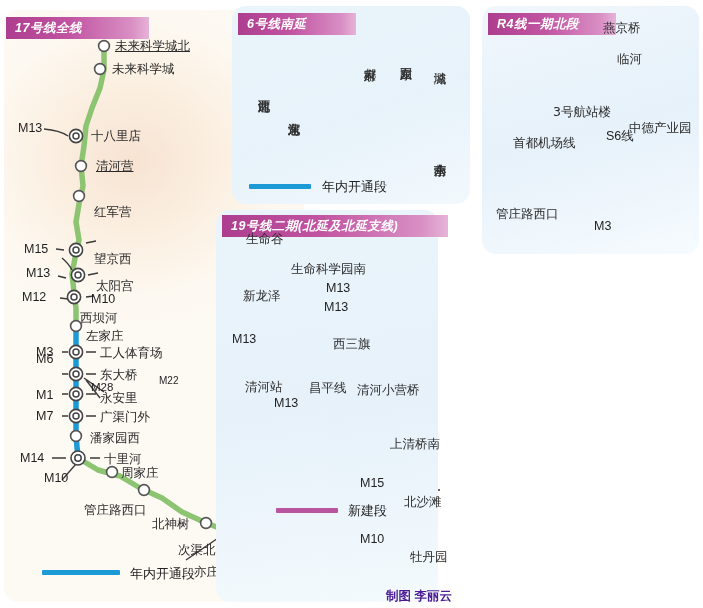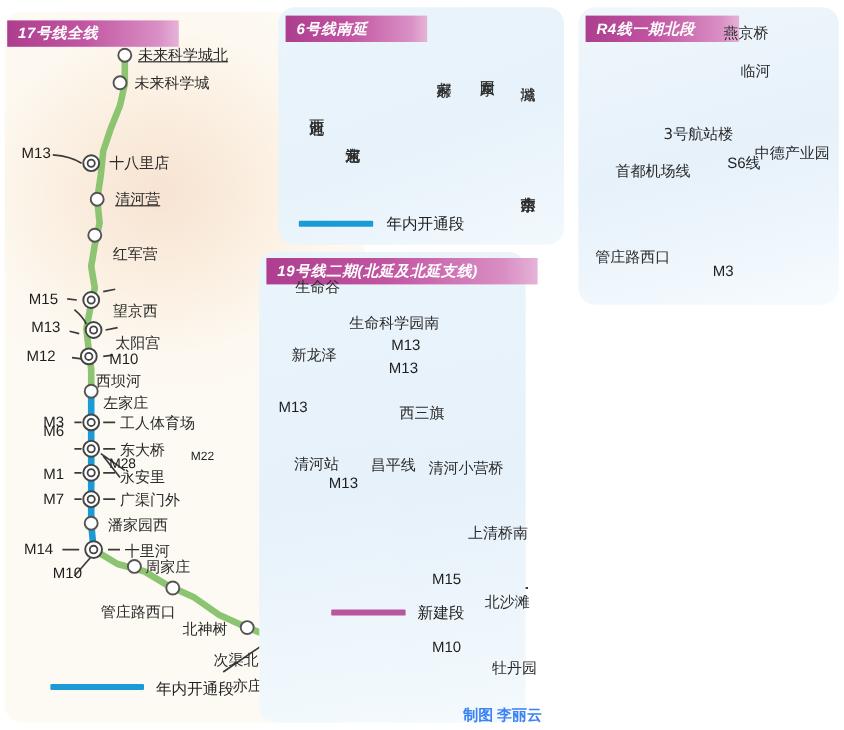--- a/index.html
+++ b/index.html
@@ -26,22 +26,22 @@
     background:linear-gradient(90deg,#ad3e8f 0%,#c255a2 45%,#d98fc4 88%,#e6b3d8 100%);
     color:#ffffff;font-weight:bold;font-style:italic;font-size:12.5px;
     line-height:22px;padding:0 9px;white-space:nowrap;letter-spacing:.5px;}
   .lbl{position:absolute;white-space:nowrap;color:#2b2b2b;
     font-size:12.5px;font-family:"DejaVu Sans","Liberation Sans",sans-serif;}
   .lbl.mline{font-size:12.5px;font-family:"Liberation Sans",sans-serif;color:#1f1f1f;}
   .lbl.vert{writing-mode:vertical-rl;text-orientation:upright;line-height:1.04;white-space:normal;}
   .legend-txt{position:absolute;font-size:13px;color:#222;white-space:nowrap;
     font-family:"DejaVu Sans","Liberation Sans",sans-serif;}
   .legend-bar{position:absolute;height:5px;border-radius:1px;}
-  .credit{position:absolute;font-size:12.5px;font-weight:bold;color:#3b82f6;
-    font-family:Liberation Serif, serif;white-space:nowrap;}
+  .credit{position:absolute;font-size:12.5px;font-weight:bold;color:#4c1d95;
+    font-family:Liberation Sans, sans-serif;white-space:nowrap;}
 </style>
 </head>
 <body>
 
 <div class="panel" id="panel-17"></div>
 
 <svg class="layer" width="703" height="608">
 
   <path fill="none" stroke="#8cc472" stroke-width="5.5" stroke-linecap="round" stroke-linejoin="round" d="M104,46 L104,70 L100,88 L92,108 L86,126 L84,146 L81,166 L83,186 L79,204 L76,222 L79,240 L75,258 L72,274 L74,292 L76,308 L76,326"></path>
   <path fill="none" stroke="#1b9ad6" stroke-width="5.5" stroke-linecap="round" stroke-linejoin="round" d="M76,326 L76,352 L76,374 L76,394 L76,414 L76,436 L78,458"></path>

